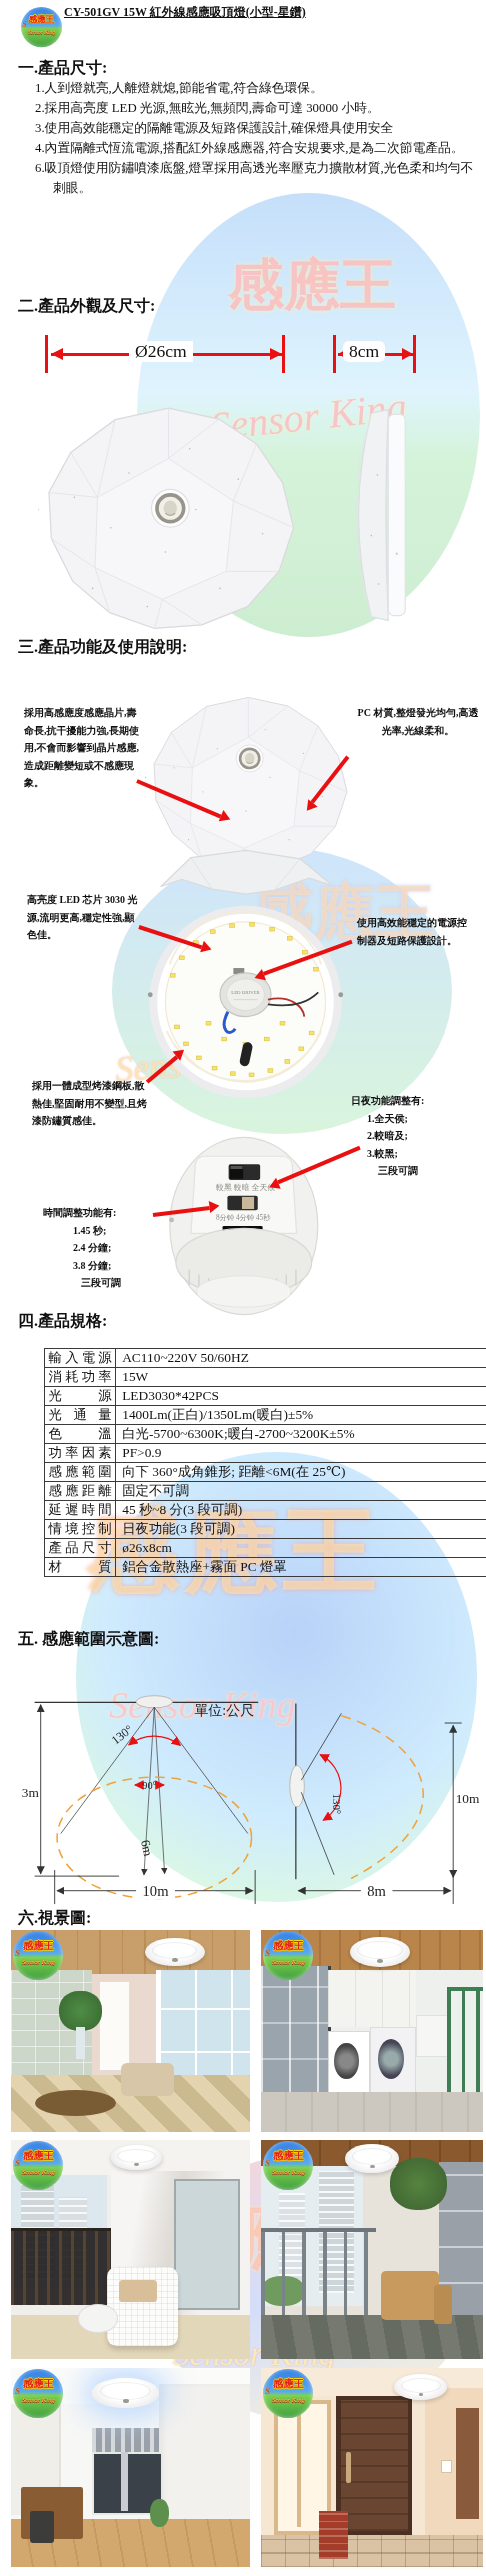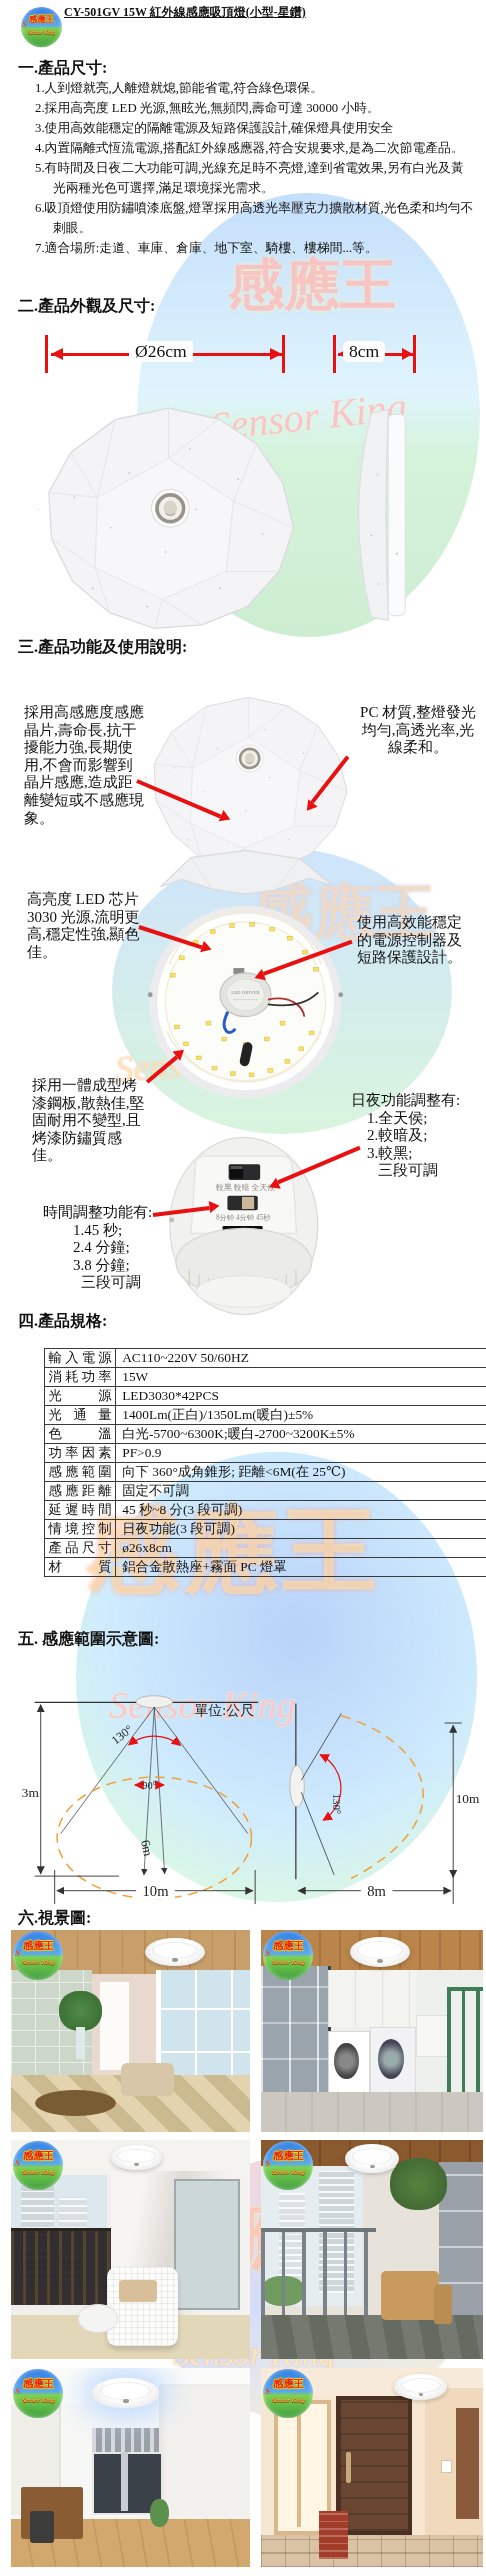--- a/index.html
+++ b/index.html
@@ -26,21 +26,21 @@
   .h2{position:absolute;left:18px;font-size:16px;font-weight:bold;}
   
   .feat{position:absolute;left:35px;top:78px;width:440px;font-size:12.8px;line-height:20px;}
   .feat div{padding-left:18px;text-indent:-18px;}
   
   .dim-bar{position:absolute;width:3px;height:38px;background:#e81010;}
   .dim-line{position:absolute;height:3px;background:#e81010;}
   .dim-head{position:absolute;width:0;height:0;border-top:6px solid transparent;border-bottom:6px solid transparent;}
   .dim-label{position:absolute;background:#fff;padding:0 6px;font-size:17.6px;z-index:2;}
   
-  .callout{position:absolute;font-size:15px;line-height:17.6px;z-index:1;}
+  .callout{position:absolute;font-size:10px;line-height:17.6px;z-index:1;font-weight:bold;}
   .callout .ct-item{padding-left:16px;}
   .callout .ct-last{padding-left:27px;}
   .rarrow{position:absolute;height:3.6px;background:#e81010;transform-origin:0 50%;z-index:2;}
   .rarrow::after{content:"";position:absolute;right:-9.7px;top:50%;margin-top:-6.7px;
         border-left:10.3px solid #e81010;border-top:6.7px solid transparent;border-bottom:6.7px solid transparent;}
   
   .spec{position:absolute;left:44px;top:1348px;border-collapse:collapse;width:453px;z-index:1;}
   .spec td{border:0.6px solid #3a3a3a;height:18px;font-size:13.4px;padding:0 3.6px;}
   .spec td.lbl{width:63px;text-align:justify;text-align-last:justify;}
   .spec td.val{padding-left:6px;}
@@ -126,23 +126,21 @@
     <span class="s">S</span>
   </div>
   <div class="title layer">CY-501GV 15W 紅外線感應吸頂燈(小型-星鑽)</div>
 
   <div class="h2 layer" style="top:58px;">一.產品尺寸:</div>
   <div class="feat layer">
     <div>1.人到燈就亮,人離燈就熄,節能省電,符合綠色環保。</div>
     <div>2.採用高亮度 LED 光源,無眩光,無頻閃,壽命可達 30000 小時。</div>
     <div>3.使用高效能穩定的隔離電源及短路保護設計,確保燈具使用安全</div>
     <div>4.內置隔離式恆流電源,搭配紅外線感應器,符合安規要求,是為二次節電產品。</div>
-    <div>5.有時間及日夜二大功能可調,光線充足時不亮燈,達到省電效果,另有白光及黃光兩種光色可選擇,滿足環境採光需求。</div>
     <div>6.吸頂燈使用防鏽噴漆底盤,燈罩採用高透光率壓克力擴散材質,光色柔和均勻不刺眼。</div>
-    <div>7.適合場所:走道、車庫、倉庫、地下室、騎樓、樓梯間...等。</div>
   </div>
 
   <div class="h2 layer" style="top:296px;">二.產品外觀及尺寸:</div>
   <div class="dim-bar layer" style="left:45px;top:335px;"></div>
   <div class="dim-bar layer" style="left:282px;top:335px;"></div>
   <div class="dim-line layer" style="left:51px;top:353px;width:231px;"></div>
   <div class="dim-head layer" style="left:51px;top:348px;border-right:12px solid #e81010;"></div>
   <div class="dim-head layer" style="left:270px;top:348px;border-left:12px solid #e81010;"></div>
   <div class="dim-label layer" style="left:129px;top:341px;">Ø26cm</div>
   <div class="dim-bar layer" style="left:333px;top:335px;"></div>

